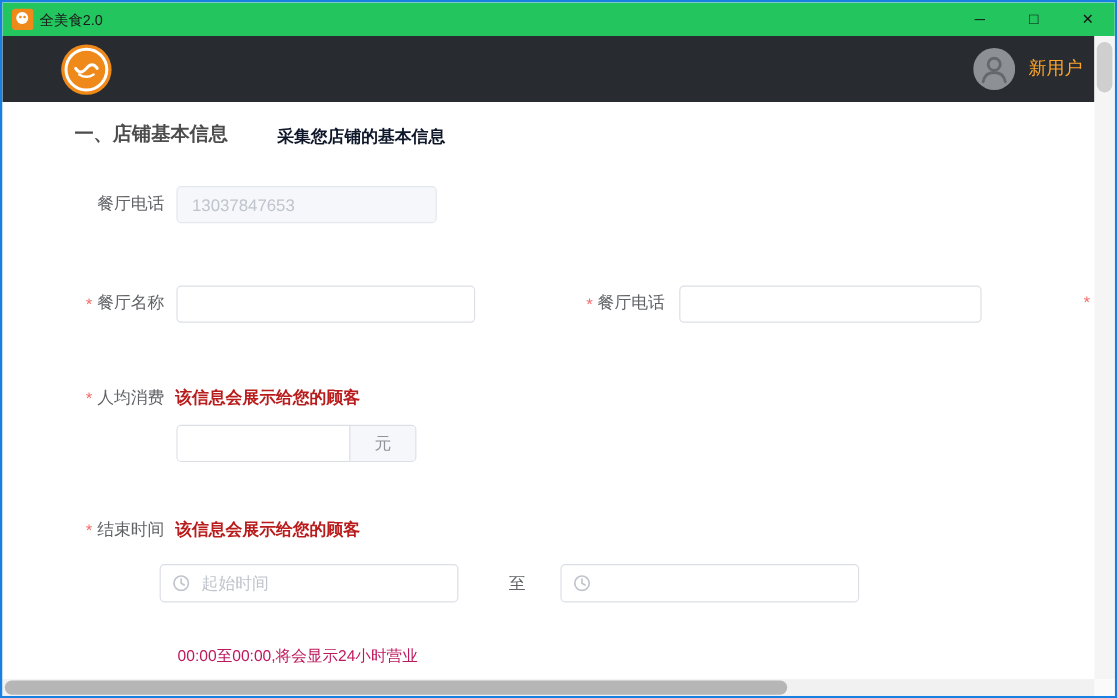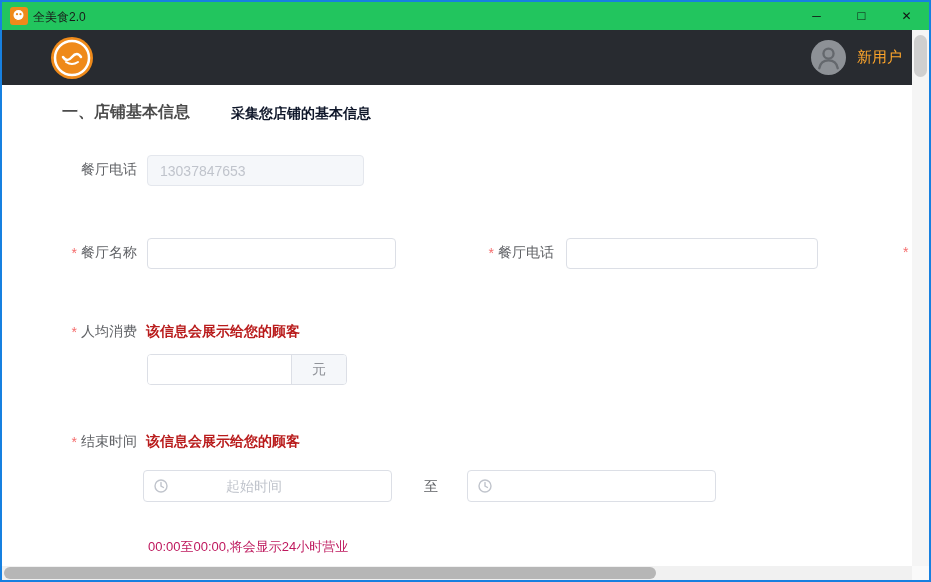--- a/index.html
+++ b/index.html
@@ -57,21 +57,21 @@
   .input-group{position:absolute;left:145px;top:269px;width:200px;height:31px;display:flex;box-sizing:border-box;border:1px solid #dcdfe6;border-radius:4px;overflow:hidden;background:#fff;}
   .input-group input{flex:1;min-width:0;border:none;outline:none;font-size:14px;color:#606266;padding:0 10px;font-family:inherit;background:#fff;}
   .input-suffix{width:54px;background:#f5f7fa;border-left:1px solid #dcdfe6;display:flex;align-items:center;justify-content:center;font-size:14px;color:#909399;}
 
   .row-hours .f-label{left:60px;top:348px;}
   .row-hours .red-note{left:144px;top:348px;}
   .time-input{position:absolute;top:385px;box-sizing:border-box;width:249px;height:32px;border:1px solid #dcdfe6;border-radius:4px;background:#fff;display:flex;align-items:center;padding:0 10px;}
   .time-input svg{flex:0 0 auto;margin-right:8px;}
   .time-input input{flex:1;min-width:0;border:none;outline:none;font-size:14px;color:#606266;font-family:inherit;background:transparent;}
   .time-input input::placeholder,.t-input::placeholder{color:#c0c4cc;opacity:1;}
-  .time-start{left:141px;gap:48px;}
+  .time-start{left:131px;}
   .time-end{left:465px;}
   .hours-sep{position:absolute;left:422px;top:393px;font-size:14px;color:#606266;}
   .hours-hint{position:absolute;left:146px;top:453px;font-size:13px;color:#be185d;white-space:nowrap;}
 
   
   .v-scrollbar{position:absolute;left:910px;top:28px;width:17px;height:536px;background:#f5f5f5;}
   .v-thumb{position:absolute;left:2px;top:5px;width:13px;height:42px;background:#cfcfcf;border-radius:7px;}
   .h-scrollbar{position:absolute;left:0;bottom:0;width:911px;height:14px;background:#f1f1f1;}
   .h-thumb{position:absolute;left:2px;top:1px;width:652px;height:12px;background:#b6b6b6;border-radius:6px;}
   .scroll-corner{position:absolute;right:0;bottom:0;width:17px;height:14px;background:#fafafa;}

